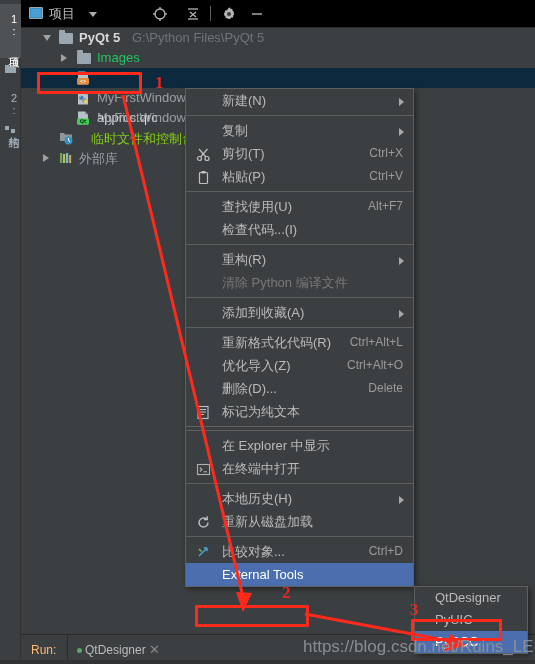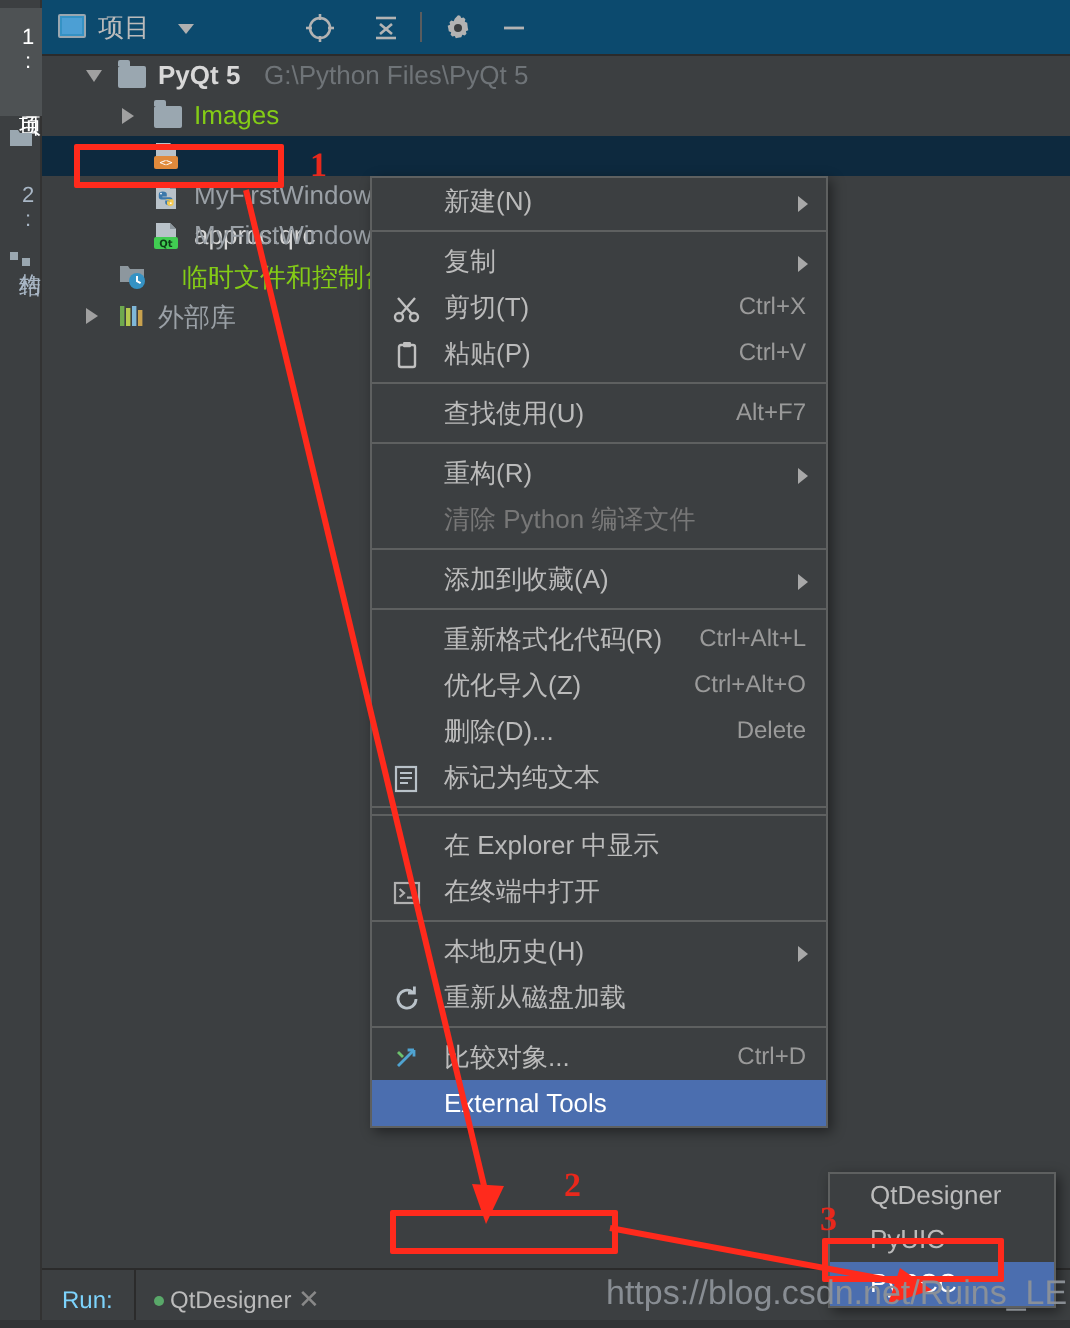--- a/index.html
+++ b/index.html
@@ -30,21 +30,21 @@
   .vtab.sel { background:#4e5254; color:#ffffff; }
   .vicon { position:absolute; left:4px; width:13px; height:13px; }
 
   
   #panel {
     position:absolute; left:21px; top:0; right:0; bottom:0;
     background:#3c3f41;
   }
   #panelHeader {
     position:absolute; left:0; top:0; width:514px; height:28px;
-    background:#0c4a6e; border-bottom:1px solid #2b2b2b;
+    background:#000000; border-bottom:1px solid #2b2b2b;
   }
   #panelHeader .ptitle {
     position:absolute; left:28px; top:5px; font-size:13px; color:#bbbbbb;
   }
   #projIcon {
     position:absolute; left:8px; top:7px; width:14px; height:12px;
     background:#3592c4; border:1px solid #9aa7b0; border-radius:1px;
   }
   #projIcon:after{
     content:""; position:absolute; left:1px; top:1px; right:1px; bottom:1px;
@@ -112,21 +112,21 @@
     box-shadow: 2px 2px 6px rgba(0,0,0,.45);
     z-index:25;
   }
   #submenu .mi { padding-left:20px; height:22px; line-height:22px; }
 
   
   #runbar {
     position:absolute; left:21px; bottom:0; width:514px; height:30px;
     background:#3c3f41; border-top:1px solid #2b2b2b;
   }
-  #runbar .rlbl{ position:absolute; left:10px; top:8px; font-size:12px; color:#7dd3fc; }
+  #runbar .rlbl{ position:absolute; left:10px; top:8px; font-size:12px; color:#fdba74; }
   #runbar .rtab{ position:absolute; left:64px; top:8px; font-size:12px; color:#bbbbbb; }
   #runbar .rdot{ position:absolute; left:56px; top:13px; width:5px;height:5px;
                  border-radius:50%; background:#59a869; }
   #runbar .rclose{ position:absolute; left:128px; top:7px; font-size:13px; color:#888; }
   #runbar .vsplit{ position:absolute; left:46px; top:0; width:1px; height:30px; background:#2b2b2b;}
   #bottomline{ position:absolute; left:0; bottom:0; width:535px; height:4px; background:#313335;}
 
   
   .redbox { position:absolute; border:3px solid #ff2a1c; border-radius:1px; z-index:40; }
   .rednum { position:absolute; color:#e8281c; font-size:17px; font-weight:bold; z-index:41;
@@ -197,21 +197,21 @@
     <div class="row" style="top:0;">
       <div class="arrow open" style="left:22px; top:7px;"></div>
       <div class="folder" style="left:38px; top:5px;"></div>
       <div class="lbl" style="left:58px; font-weight:bold; color:#d8d8d8;">PyQt 5</div>
       <div class="lbl" style="left:111px; color:#6f7478;">G:\Python Files\PyQt 5</div>
     </div>
 
     <div class="row" style="top:20px;">
       <div class="arrow" style="left:40px; top:6px;"></div>
       <div class="folder" style="left:56px; top:5px;"></div>
-      <div class="lbl" style="left:76px; color:#84cc16;">Images</div>
+      <div class="lbl" style="left:76px; color:#22c55e;">Images</div>
     </div>
 
     <div class="row sel" style="top:40px;">
       <div class="fileicon" style="left:55px; top:3px;">
         <svg width="14" height="14" viewBox="0 0 14 14">
           <path d="M2 0.5h7l3 3v10H2z" fill="#b9c2c9"></path>
           <path d="M9 0.5l3 3H9z" fill="#8d979e"></path>
           <rect x="1" y="7" width="12" height="6.5" fill="#e08a3c" rx="1"></rect>
           <text x="7" y="12.2" font-size="5.4" fill="#ffffff" text-anchor="middle" font-family="DejaVu Sans Mono, monospace">&lt;&gt;</text>
         </svg>
@@ -281,20 +281,21 @@
           <circle cx="11" cy="11.5" r="2" fill="none" stroke="#c0c0c0" stroke-width="1.2"></circle>
           <line x1="4.5" y1="10" x2="11.5" y2="2" stroke="#c0c0c0" stroke-width="1.2"></line>
           <line x1="10" y1="10" x2="3" y2="2" stroke="#c0c0c0" stroke-width="1.2"></line>
         </svg></span><span>剪切(T)</span><span class="acc">Ctrl+X</span></div>
     <div class="mi"><span class="mico"><svg width="15" height="15" viewBox="0 0 15 15">
           <rect x="3.5" y="2.5" width="8" height="11" rx="1" fill="none" stroke="#c0c0c0" stroke-width="1.2"></rect>
           <rect x="5.5" y="1" width="4" height="2.6" rx=".6" fill="#c0c0c0"></rect>
         </svg></span><span>粘贴(P)</span><span class="acc">Ctrl+V</span></div>
     <div class="sep"></div>
     <div class="mi"><span>查找使用(U)</span><span class="acc">Alt+F7</span></div>
+    <div class="mi"><span>检查代码...(I)</span></div>
     <div class="sep"></div>
     <div class="mi"><span>重构(R)</span><span class="sub"></span></div>
     <div class="mi dis"><span>清除 Python 编译文件</span></div>
     <div class="sep"></div>
     <div class="mi"><span>添加到收藏(A)</span><span class="sub"></span></div>
     <div class="sep"></div>
     <div class="mi"><span>重新格式化代码(R)</span><span class="acc">Ctrl+Alt+L</span></div>
     <div class="mi"><span>优化导入(Z)</span><span class="acc">Ctrl+Alt+O</span></div>
     <div class="mi"><span>删除(D)...</span><span class="acc">Delete</span></div>
     <div class="mi"><span class="mico"><svg width="15" height="15" viewBox="0 0 15 15">

